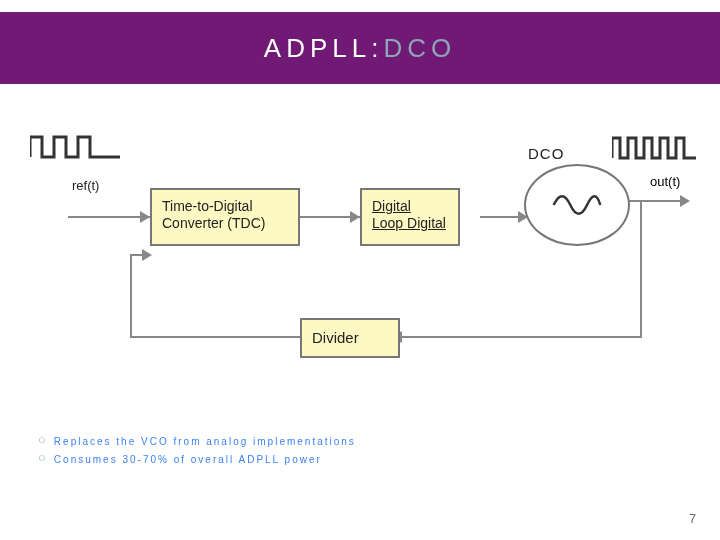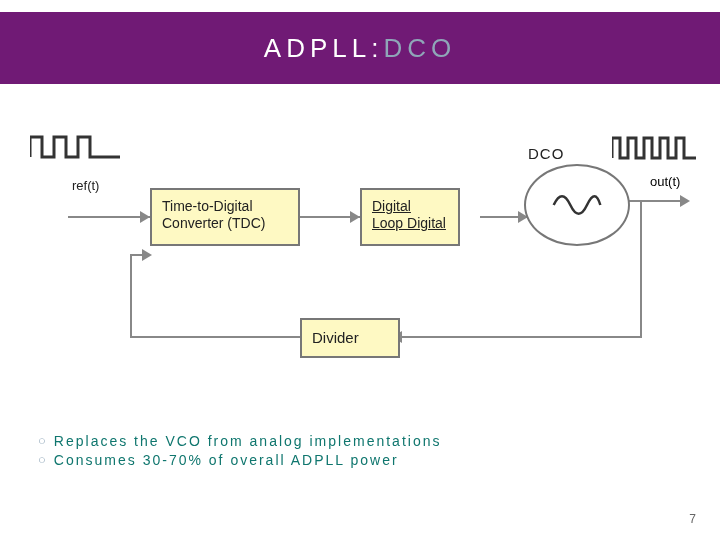--- a/index.html
+++ b/index.html
@@ -14,21 +14,21 @@
   .box { position: absolute; border: 2px solid #777; background: #fef9c3; padding: 8px 10px; font-size: 14px; color: #222; line-height: 1.2; }
   .tdc { left: 150px; top: 188px; width: 150px; height: 58px; z-index:3; }
   .dlf { left: 360px; top: 188px; width: 100px; height: 58px; z-index:3;text-decoration:underline; }
   .dco-box { position: absolute; left: 524px; top: 164px; width: 106px; height: 82px; border: 2px solid #777; border-radius: 50% / 50%; background:#fff; display:flex; align-items:center; justify-content:center; z-index:3; }
   .dco-box svg { width: 50px; height: 30px; }
   .divider { left: 300px; top: 318px; width: 100px; height: 40px; font-size: 15px; display:flex; align-items:center; z-index:3; }
   .wave { position:absolute; }
   .wave-left { left: 30px; top: 132px; }
   .wave-right { left: 612px; top: 134px; }
   .bullets { position: absolute; left: 38px; top: 432px; right: 20px; }
-  .bullets li { list-style: none; font-size: 14px; letter-spacing: 2px; color: #0f766e; line-height: 1.35; font-weight:400; }
+  .bullets li { list-style: none; font-size: 10px; letter-spacing: 2px; color: #3b82f6; line-height: 1.35; font-weight:400; }
   .bullets li::before { content: "○"; color: #8fa6b8; margin-right: 6px; font-size: 13px; position: relative; top: -1px; }
   .pagenum { position:absolute; right: 24px; bottom: 14px; font-size: 12px; color:#666; }
   .hline, .vline { position:absolute; background:#888; z-index:1; }
   .hline { height:2px; }
   .vline { width:2px; }
   .arrowR { position:absolute; width:0; height:0; border-top:6px solid transparent; border-bottom:6px solid transparent; border-left:10px solid #888; z-index:2; }
   .arrowL { position:absolute; width:0; height:0; border-top:6px solid transparent; border-bottom:6px solid transparent; border-right:10px solid #888; z-index:2; }
 </style>
 </head>
 <body>

